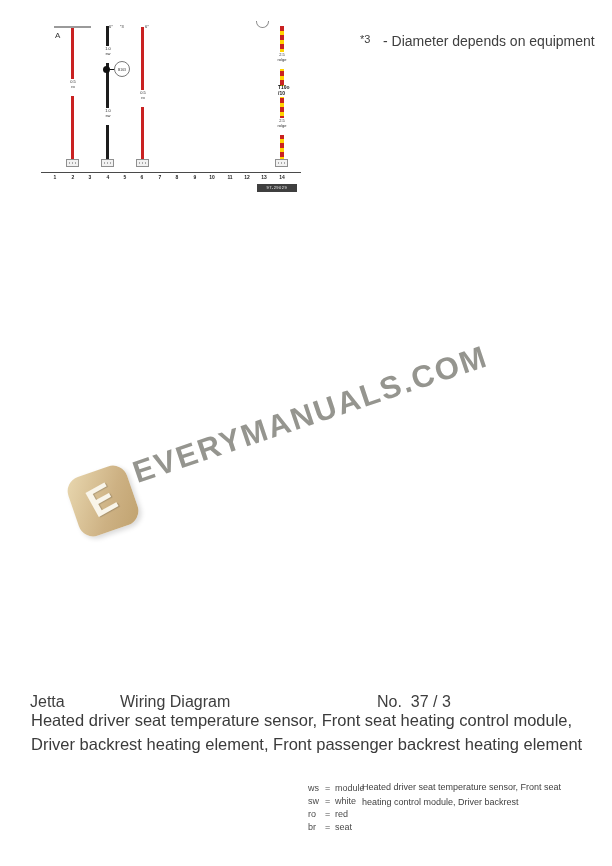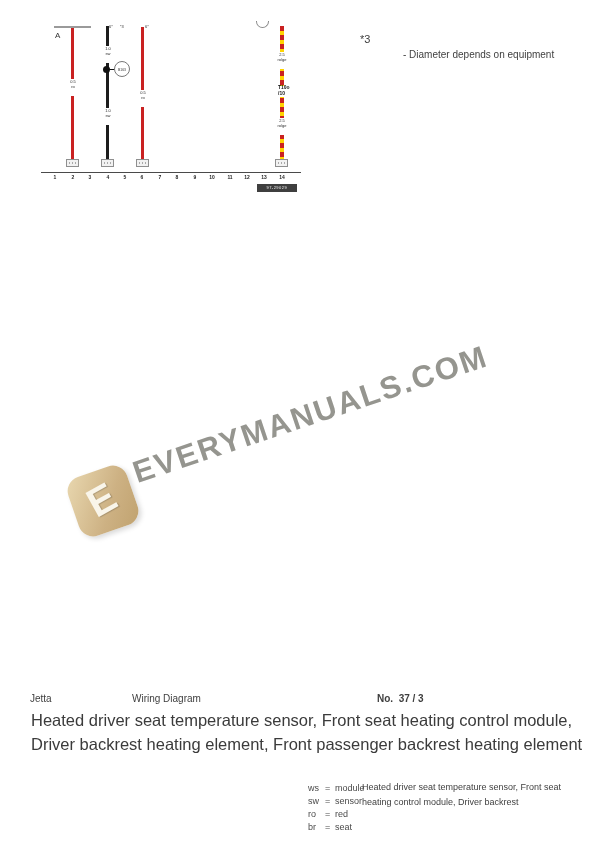--- a/index.html
+++ b/index.html
@@ -34,37 +34,37 @@
   #sectA{position:absolute;left:55px;top:31px;font-size:8px;color:#333;}
   #arc{position:absolute;left:256px;top:21px;width:13px;height:7px;border:1px solid #8a8a8a;border-top:none;
       border-radius:0 0 7px 7px;box-sizing:border-box;}
   .dot{position:absolute;left:103px;top:66px;width:7px;height:7px;background:#111;border-radius:50%;}
   .tick{position:absolute;left:108px;top:69px;width:7px;height:1px;background:#111;}
   #junction{position:absolute;left:114px;top:61px;width:16px;height:16px;border:1px solid #777;border-radius:50%;
       background:#fff;box-sizing:border-box;}
   #junction .jtxt{position:absolute;left:-13px;top:3px;width:40px;text-align:center;font-size:8px;color:#333;
       transform:scale(.42);}
   #note-ref{position:absolute;left:360px;top:33px;font-size:11px;color:#3f3f3f;}
-  #note-text{position:absolute;left:403px;top:33px;font-size:10px;color:#3f3f3f;margin-top:16px;}
+  #note-text{position:absolute;left:383px;top:33px;font-size:14px;color:#3f3f3f;}
 
   
   #wm-logo{position:absolute;left:72px;top:470px;width:62px;height:62px;border-radius:15px;
       background:linear-gradient(125deg,#e9d8b0 0%,#cdb183 60%,#c0a26f 100%);
       transform:rotate(-19deg);box-shadow:2px 3px 5px rgba(0,0,0,.15);
       display:flex;align-items:center;justify-content:center;}
   #wm-logo .eglyph{font-size:40px;font-weight:bold;color:#f9f5ea;transform:rotate(-10deg) translate(-1px,-2px);
       text-shadow:1px 1px 1px rgba(0,0,0,.18);}
   #wm-text{position:absolute;left:138px;top:455px;height:36px;font-size:31px;font-weight:bold;
       letter-spacing:2px;color:#95958f;transform:rotate(-18.5deg);transform-origin:0 85%;white-space:nowrap;}
 
   
-  .foot{position:absolute;top:693px;font-size:10px;color:#3e3e3e;white-space:pre;}
+  .foot{position:absolute;top:693px;font-size:16px;color:#3e3e3e;white-space:pre;}
   #f-model{left:30px;}
-  #f-doc{left:132px;}
-  #f-no{left:377px;font-weight:bold;}
+  #f-doc{left:120px;}
+  #f-no{left:377px;}
   #title{position:absolute;left:31px;top:708px;width:556px;font-size:16.5px;line-height:24px;color:#3b3b3b;}
 
   
   #legend{position:absolute;left:308px;top:782px;display:grid;grid-template-columns:16px 9px auto;
       font-size:9px;line-height:13px;color:#4a4a4a;column-gap:1px;}
   #caption{position:absolute;left:362px;top:780px;width:214px;font-size:9px;line-height:15px;color:#3f3f3f;}
 </style>
 </head>
 <body>
 
@@ -167,21 +167,21 @@
   <span id="f-doc" class="foot">Wiring Diagram</span>
   <span id="f-no" class="foot">No.  37 / 3</span>
   <div id="title">Heated driver seat temperature sensor, Front seat heating control module, Driver backrest heating element, Front passenger backrest heating element</div>
 
   <div id="legend">
       <span>ws</span>
       <span>=</span>
       <span>module</span>
       <span>sw</span>
       <span>=</span>
-      <span>sensor</span>
+      <span>white</span>
       <span>ro</span>
       <span>=</span>
       <span>red</span>
       <span>br</span>
       <span>=</span>
       <span>seat</span>
     </div>
   <div id="caption">Heated driver seat temperature sensor, Front seat heating control module, Driver backrest</div>
 
 </div>

